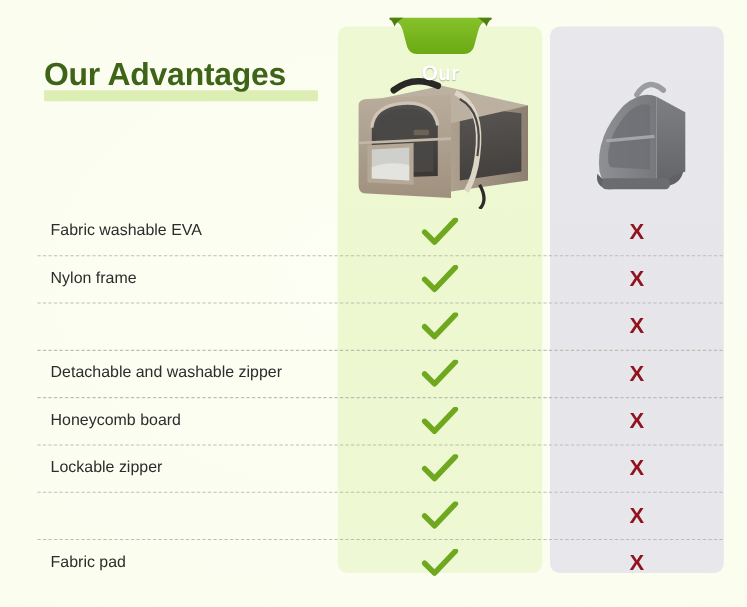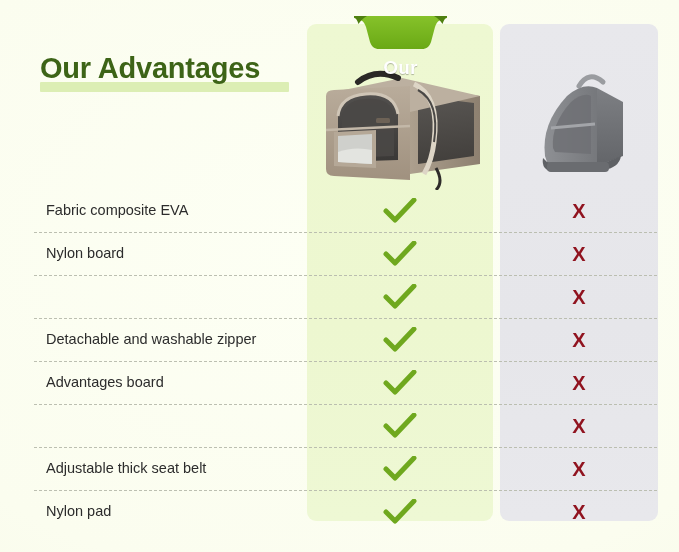--- a/index.html
+++ b/index.html
@@ -279,33 +279,33 @@
     <path d="M26,86 Q24,62 44,40 Q56,30 64,34 L64,92 L28,90 Z" fill="#6e7074" opacity="0.85"></path>
 
     <path d="M24,66 L68,62" fill="none" stroke="#a3a5a9" stroke-width="3"></path>
 
     <path d="M16,96 Q14,108 26,110 L76,108 Q92,106 94,94 L70,104 L20,100 Z" fill="#5f6165"></path>
     <rect x="20" y="100" width="62" height="10" rx="4" fill="#6a6c70"></rect>
   </svg>
 
   <div id="table">
       <div class="row">
-        <div class="feature-label">Fabric composite EVA</div>
-        <div class="mark-our">
-          <svg class="check-glyph" width="34" height="26" viewBox="0 0 34 26">
-            <path d="M3,13 L12,22 L31,2" fill="none" stroke="#6fa81e" stroke-width="5" stroke-linecap="round" stroke-linejoin="round"></path>
-          </svg>
-        </div>
-        <div class="mark-others">
-          <span class="x-glyph">X</span>
-        </div>
-      </div>
-      <div class="row">
-        <div class="divider"></div>
-        <div class="feature-label">Nylon board</div>
+        <div class="feature-label">Fabric washable EVA</div>
+        <div class="mark-our">
+          <svg class="check-glyph" width="34" height="26" viewBox="0 0 34 26">
+            <path d="M3,13 L12,22 L31,2" fill="none" stroke="#6fa81e" stroke-width="5" stroke-linecap="round" stroke-linejoin="round"></path>
+          </svg>
+        </div>
+        <div class="mark-others">
+          <span class="x-glyph">X</span>
+        </div>
+      </div>
+      <div class="row">
+        <div class="divider"></div>
+        <div class="feature-label">Nylon frame</div>
         <div class="mark-our">
           <svg class="check-glyph" width="34" height="26" viewBox="0 0 34 26">
             <path d="M3,13 L12,22 L31,2" fill="none" stroke="#6fa81e" stroke-width="5" stroke-linecap="round" stroke-linejoin="round"></path>
           </svg>
         </div>
         <div class="mark-others">
           <span class="x-glyph">X</span>
         </div>
       </div>
       <div class="row">
@@ -326,56 +326,56 @@
           <svg class="check-glyph" width="34" height="26" viewBox="0 0 34 26">
             <path d="M3,13 L12,22 L31,2" fill="none" stroke="#6fa81e" stroke-width="5" stroke-linecap="round" stroke-linejoin="round"></path>
           </svg>
         </div>
         <div class="mark-others">
           <span class="x-glyph">X</span>
         </div>
       </div>
       <div class="row">
         <div class="divider"></div>
-        <div class="feature-label">Advantages board</div>
-        <div class="mark-our">
-          <svg class="check-glyph" width="34" height="26" viewBox="0 0 34 26">
-            <path d="M3,13 L12,22 L31,2" fill="none" stroke="#6fa81e" stroke-width="5" stroke-linecap="round" stroke-linejoin="round"></path>
-          </svg>
-        </div>
-        <div class="mark-others">
-          <span class="x-glyph">X</span>
-        </div>
-      </div>
-      <div class="row">
-        <div class="divider"></div>
-        <div class="mark-our">
-          <svg class="check-glyph" width="34" height="26" viewBox="0 0 34 26">
-            <path d="M3,13 L12,22 L31,2" fill="none" stroke="#6fa81e" stroke-width="5" stroke-linecap="round" stroke-linejoin="round"></path>
-          </svg>
-        </div>
-        <div class="mark-others">
-          <span class="x-glyph">X</span>
-        </div>
-      </div>
-      <div class="row">
-        <div class="divider"></div>
-        <div class="feature-label">Adjustable thick seat belt</div>
-        <div class="mark-our">
-          <svg class="check-glyph" width="34" height="26" viewBox="0 0 34 26">
-            <path d="M3,13 L12,22 L31,2" fill="none" stroke="#6fa81e" stroke-width="5" stroke-linecap="round" stroke-linejoin="round"></path>
-          </svg>
-        </div>
-        <div class="mark-others">
-          <span class="x-glyph">X</span>
-        </div>
-      </div>
-      <div class="row">
-        <div class="divider"></div>
-        <div class="feature-label">Nylon pad</div>
+        <div class="feature-label">Honeycomb board</div>
+        <div class="mark-our">
+          <svg class="check-glyph" width="34" height="26" viewBox="0 0 34 26">
+            <path d="M3,13 L12,22 L31,2" fill="none" stroke="#6fa81e" stroke-width="5" stroke-linecap="round" stroke-linejoin="round"></path>
+          </svg>
+        </div>
+        <div class="mark-others">
+          <span class="x-glyph">X</span>
+        </div>
+      </div>
+      <div class="row">
+        <div class="divider"></div>
+        <div class="feature-label">Lockable zipper</div>
+        <div class="mark-our">
+          <svg class="check-glyph" width="34" height="26" viewBox="0 0 34 26">
+            <path d="M3,13 L12,22 L31,2" fill="none" stroke="#6fa81e" stroke-width="5" stroke-linecap="round" stroke-linejoin="round"></path>
+          </svg>
+        </div>
+        <div class="mark-others">
+          <span class="x-glyph">X</span>
+        </div>
+      </div>
+      <div class="row">
+        <div class="divider"></div>
+        <div class="mark-our">
+          <svg class="check-glyph" width="34" height="26" viewBox="0 0 34 26">
+            <path d="M3,13 L12,22 L31,2" fill="none" stroke="#6fa81e" stroke-width="5" stroke-linecap="round" stroke-linejoin="round"></path>
+          </svg>
+        </div>
+        <div class="mark-others">
+          <span class="x-glyph">X</span>
+        </div>
+      </div>
+      <div class="row">
+        <div class="divider"></div>
+        <div class="feature-label">Fabric pad</div>
         <div class="mark-our">
           <svg class="check-glyph" width="34" height="26" viewBox="0 0 34 26">
             <path d="M3,13 L12,22 L31,2" fill="none" stroke="#6fa81e" stroke-width="5" stroke-linecap="round" stroke-linejoin="round"></path>
           </svg>
         </div>
         <div class="mark-others">
           <span class="x-glyph">X</span>
         </div>
       </div>
     </div>

